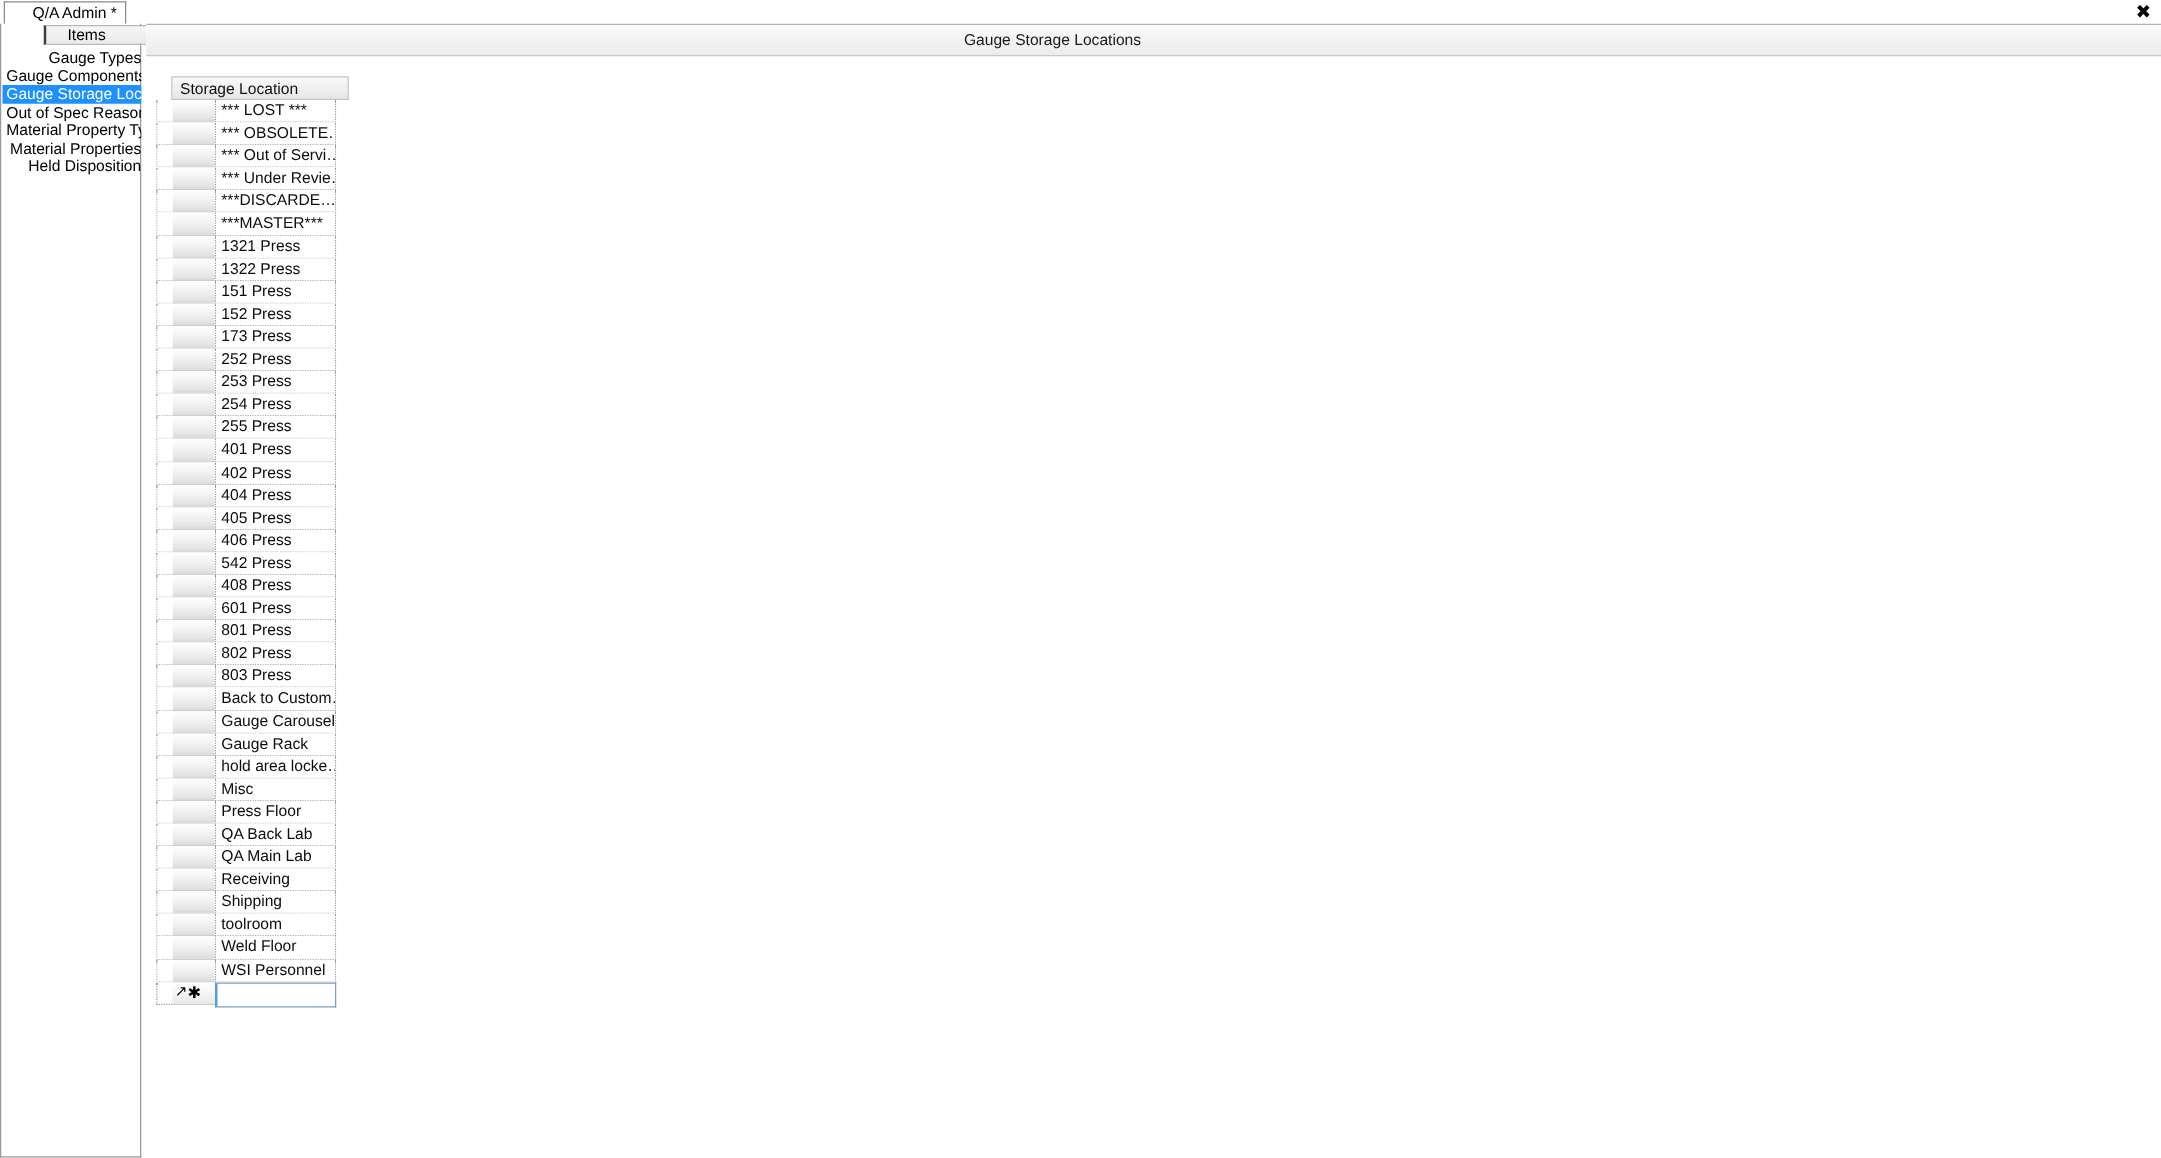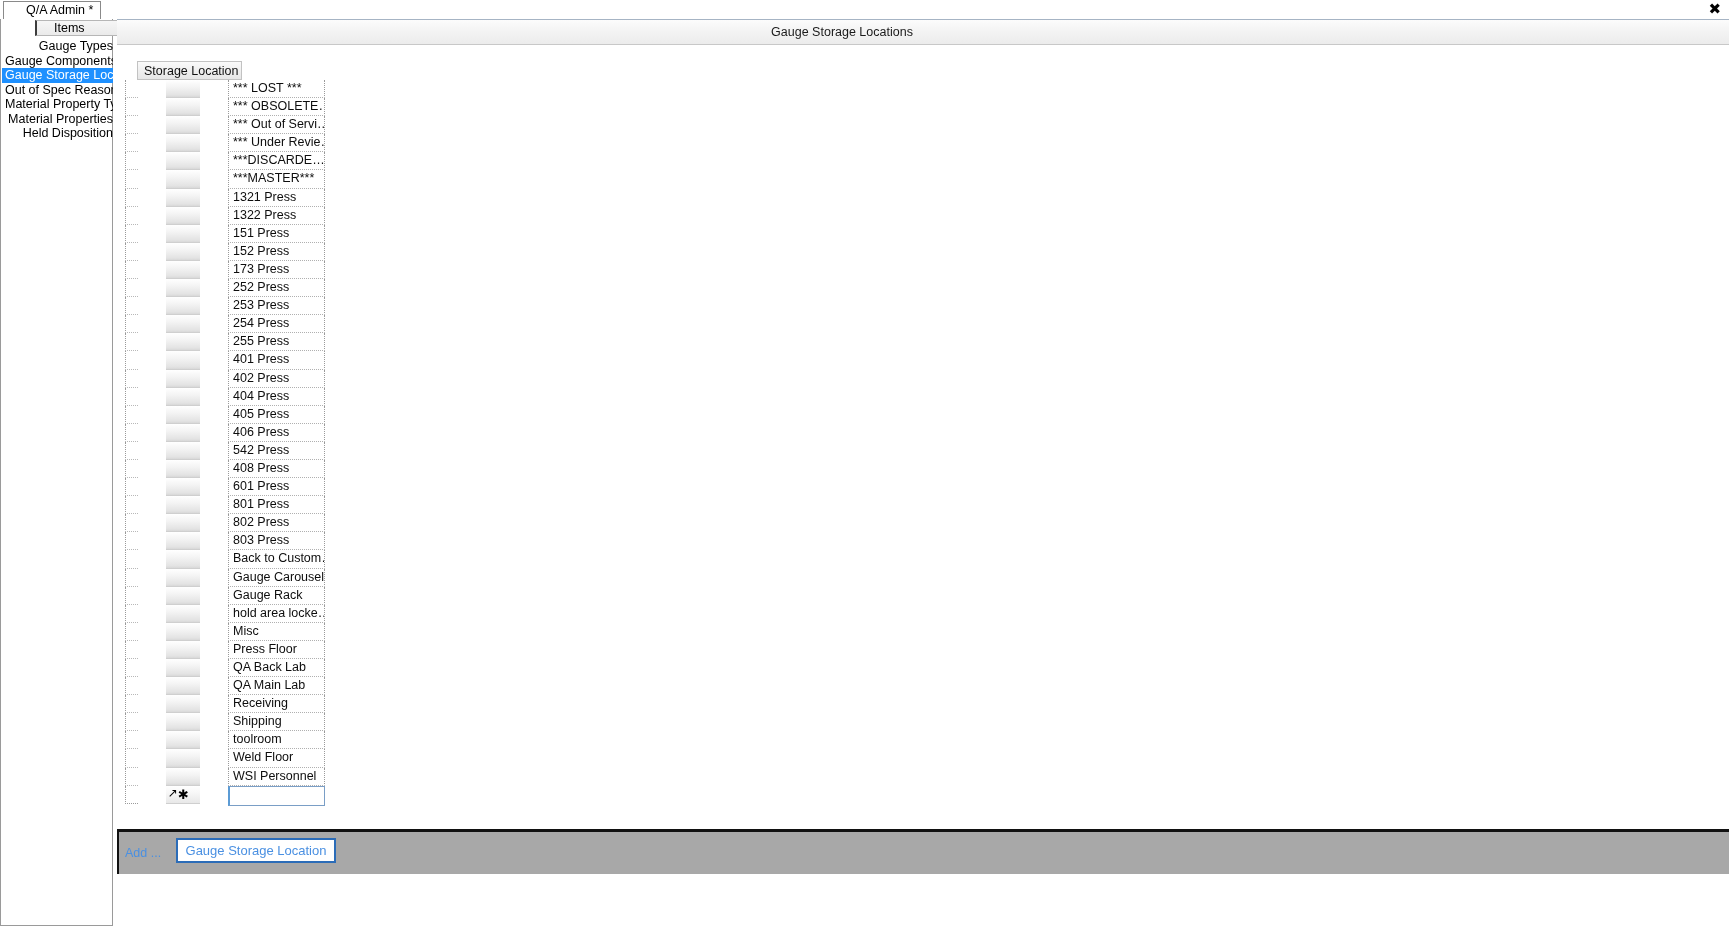--- a/index.html
+++ b/index.html
@@ -91,37 +91,36 @@
   #grid-area {
     position: absolute; left: 0; top: 27px;
     width: 1612px; height: 781px;
     background: #ffffff;
   }
   #grid-header-row {
     position: absolute; left: 20px; top: 15px;
     height: 19px;
   }
   #grid-col-header {
-    width: 105px; height: 19px;
+    width: 142px; height: 19px;
     background: linear-gradient(to bottom, #fafafa 0%, #f0f0f0 48%, #e6e6e6 100%);
     border: 1px solid #c2c2c2;
     font-size: 12.5px; color: #111;
     line-height: 18px;
     padding-left: 6px;
     white-space: nowrap; overflow: hidden;
   }
   #grid-rows {
     position: absolute; left: 8px; top: 34px;
   }
   .grid-row {
     position: relative;
     height: 18.1px;
     display: flex;
     align-items: stretch;
-    gap: 28px;
   }
   .row-indicator {
     width: 13px; height: 18.1px;
     border-left: 1px dotted #9a9a9a;
     border-bottom: 1px dotted #b8b8b8;
     background: #ffffff;
     position: relative;
   }
   .row-sel {
     width: 34px; height: 18.1px;
@@ -430,19 +429,15 @@
           <div class="row-indicator"></div>
           <div class="row-sel">
             <span id="newrow-cursor-arrow" style="transform: scaleX(-1); left: 2px;">↖</span>
             <span id="newrow-asterisk" style="left: 12px;">✱</span>
           </div>
           <input id="newrow-input" type="text" placeholder="" style="">
         </div>
       </div>
   </div>
 
-  <div id="action-bar">
-    <div id="add-label">Add ...</div>
-    <div id="add-button">Gauge Storage Location</div>
-  </div>
 
   <div id="bottom-white"></div>
 </div>
 
 </body></html>

